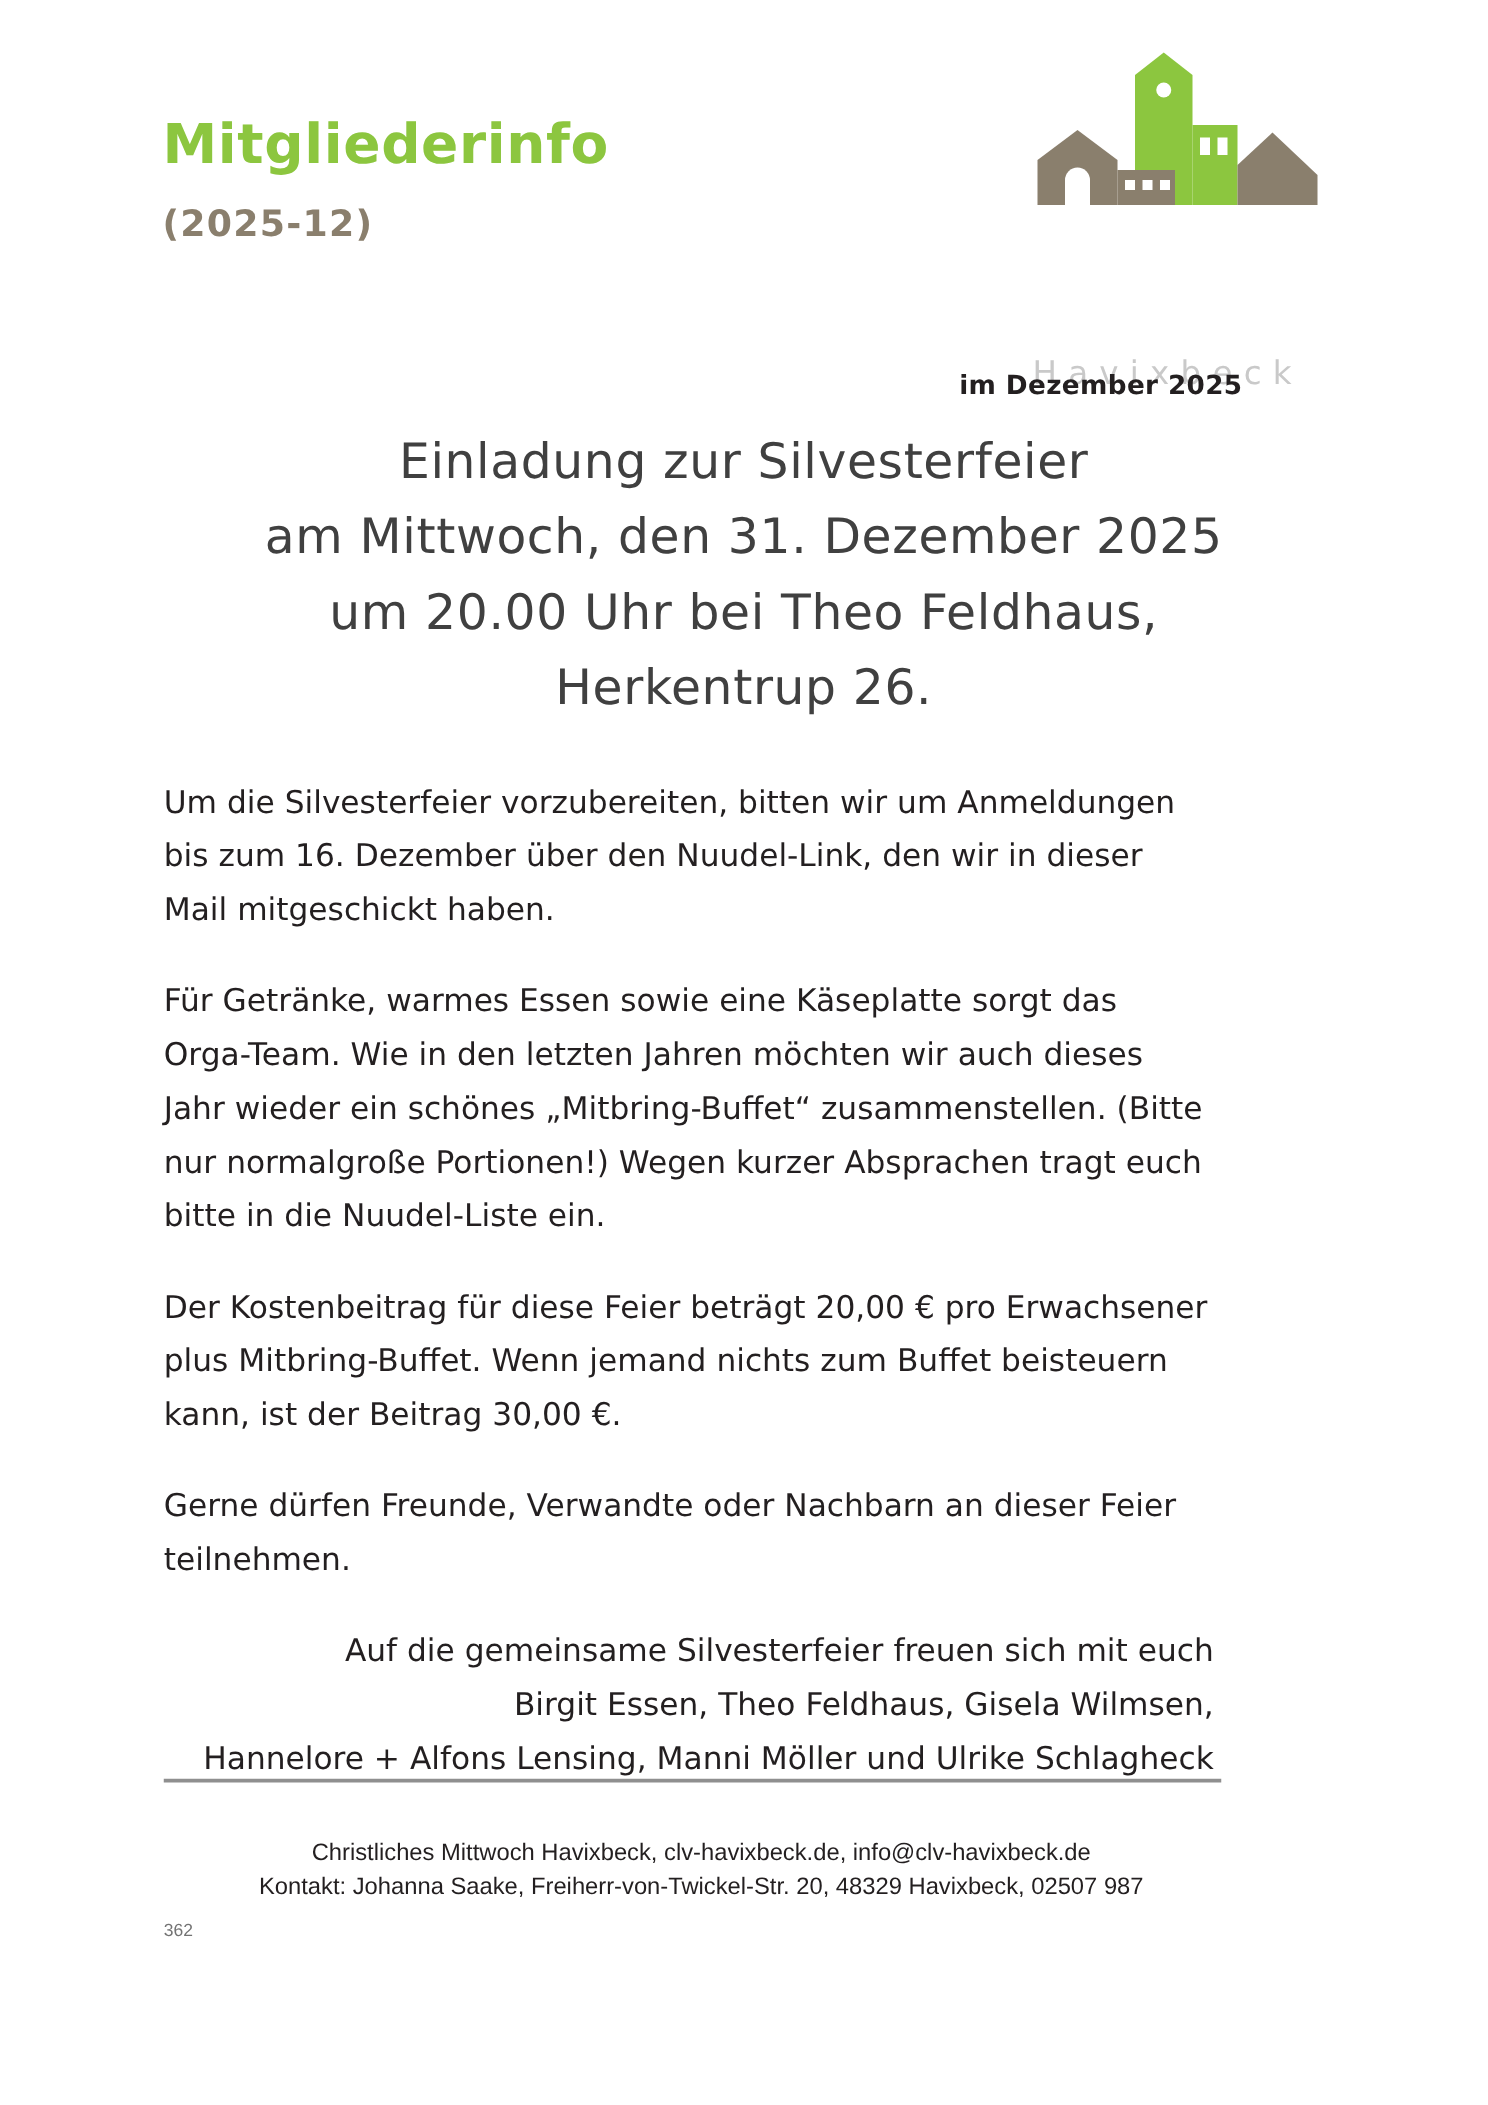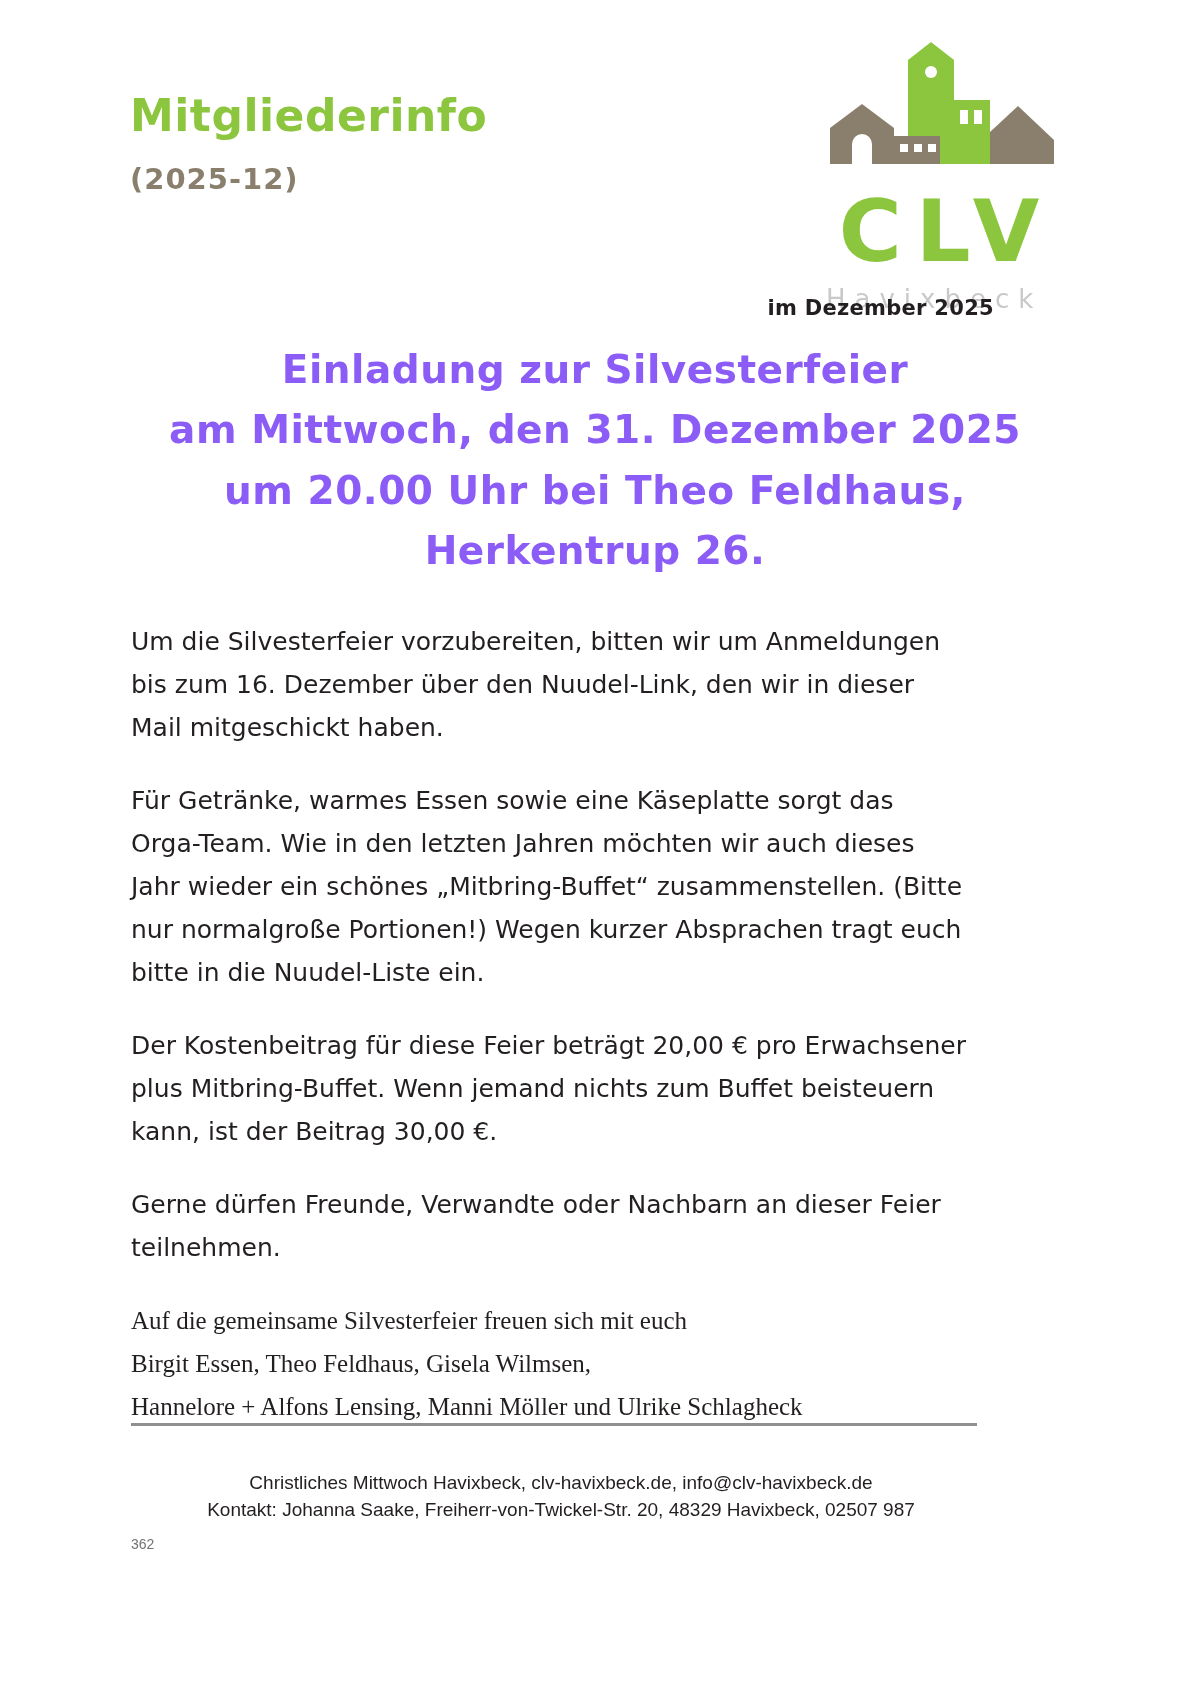--- a/index.html
+++ b/index.html
@@ -87,23 +87,23 @@
     letter-spacing: 0.3px;
   }
 
   
   .invite {
     position: absolute;
     top: 340px;
     left: 110px;
     width: 970px;
     text-align: center;
-    color: #8b5cf6;
+    color: #404040;
     font-size: 39px;
-    font-weight: bold;
+    font-weight: normal;
     line-height: 1.55;
     letter-spacing: 0.5px;
   }
 
   
   .body-text {
     position: absolute;
     top: 620px;
     left: 131px;
     width: 840px;
@@ -111,23 +111,22 @@
     line-height: 1.72;
     color: #231f20;
   }
   .body-text p {
     margin: 0 0 30px 0;
   }
   .body-text p:last-child { margin-bottom: 0; }
 
   .signoff {
     margin-top: 10px;
-    text-align: left;
+    text-align: right;
     line-height: 1.72;
-    font-family: Liberation Serif, serif;
   }
   .signoff div { white-space: nowrap; }
 
   
   .footer-rule {
     position: absolute;
     left: 131px;
     bottom: 258px;
     width: 846px;
     height: 3px;
@@ -177,21 +176,20 @@
       <polygon points="168,124 168,92 196,66 232,100 232,124" fill="#8a7f6d"></polygon>
 
       <polygon points="8,124 8,88 40,64 72,88 72,124" fill="#8a7f6d"></polygon>
       <path d="M30 124 L30 104 a10 10 0 0 1 20 0 L50 124 Z" fill="#ffffff"></path>
 
       <rect x="72" y="96" width="46" height="28" fill="#8a7f6d"></rect>
       <rect x="78" y="104" width="8" height="8" fill="#ffffff"></rect>
       <rect x="92" y="104" width="8" height="8" fill="#ffffff"></rect>
       <rect x="106" y="104" width="8" height="8" fill="#ffffff"></rect>
     </svg>
-    <div class="logo-word">CLV</div>
     <div class="logo-sub">Havixbeck</div>
   </div>
 
   <div class="date-line">im Dezember 2025</div>
 
   <div class="invite">
     <div>Einladung zur Silvesterfeier</div>
     <div>am Mittwoch, den 31. Dezember 2025</div>
     <div>um 20.00 Uhr bei Theo Feldhaus,</div>
     <div>Herkentrup 26.</div>

